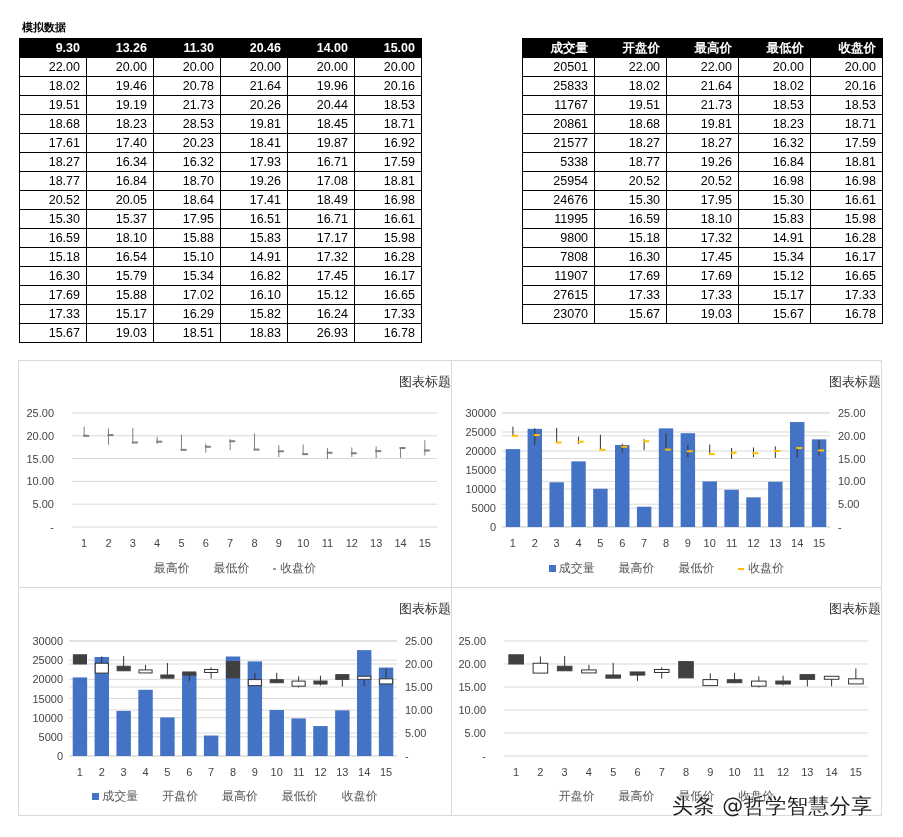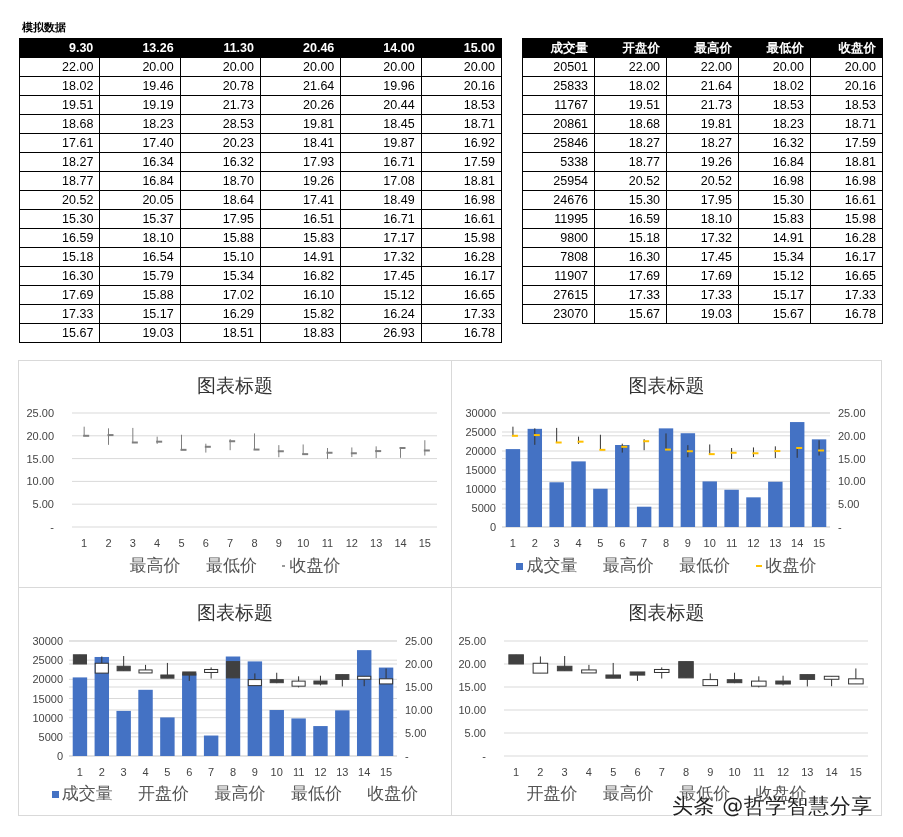--- a/index.html
+++ b/index.html
@@ -1,28 +1,28 @@
 <!DOCTYPE html>
 <html><head>
 <meta charset="utf-8">
 <style>
   html,body{margin:0;padding:0;background:#fff;}
   body{width:903px;height:837px;position:relative;overflow:hidden;font-family:"DejaVu Sans","Liberation Sans",sans-serif;color:#000;}
   .sheet-title{position:absolute;left:22px;top:20px;font-size:11px;font-weight:bold;}
   table.grid{position:absolute;border-collapse:collapse;font-family:"Liberation Sans","DejaVu Sans",sans-serif;font-size:12.5px;}
   table.grid th{background:#000;color:#fff;font-weight:bold;text-align:right;height:18px;padding:0 6px 0 0;border:1px solid #000;}
   table.grid td{text-align:right;height:18px;padding:0 6px 0 0;border:1px solid #000;line-height:18px;}
-  #table-left{left:19px;top:38px;width:483px;}
+  #table-left{left:19px;top:38px;width:403px;}
   #table-left th,#table-left td{width:66px;}
   #table-right{left:522px;top:38px;width:361px;}
   #table-right th,#table-right td{width:66px;}
   .panel{position:absolute;border:1px solid #d9d9d9;background:#fff;box-sizing:border-box;}
   .panel svg{position:absolute;left:0;top:0;}
-  .chart-title{position:absolute;left:0;right:0;top:12px;text-align:center;font-size:19px;color:#333;}
-  .legend{position:absolute;left:0;right:0;text-align:center;font-size:17px;color:#555;bottom:10px;}
+  .chart-title{position:absolute;left:0;right:0;top:12px;text-align:right;font-size:13px;color:#333;}
+  .legend{position:absolute;left:0;right:0;text-align:center;font-size:12px;color:#555;bottom:10px;}
   .legend span.item{margin:0 10px;}
   .sw{display:inline-block;width:7px;height:7px;background:#4472c4;margin-right:3px;vertical-align:middle;}
   .swd{display:inline-block;width:6px;height:2px;background:#ffc000;margin-right:4px;vertical-align:middle;}
   .swg{display:inline-block;width:3px;height:2px;background:#999;margin-right:4px;vertical-align:middle;}
   .watermark{position:absolute;left:672px;top:792px;font-size:21px;color:#222;letter-spacing:0.5px;text-shadow:0 0 2px #fff,0 0 2px #fff;}
 </style>
 </head>
 <body>
 
 <div class="sheet-title">模拟数据</div>
@@ -195,21 +195,21 @@
         <td>18.53</td>
       </tr>
       <tr>
         <td>20861</td>
         <td>18.68</td>
         <td>19.81</td>
         <td>18.23</td>
         <td>18.71</td>
       </tr>
       <tr>
-        <td>25846</td>
+        <td>21577</td>
         <td>18.27</td>
         <td>18.27</td>
         <td>16.32</td>
         <td>17.59</td>
       </tr>
       <tr>
         <td>5338</td>
         <td>18.77</td>
         <td>19.26</td>
         <td>16.84</td>

